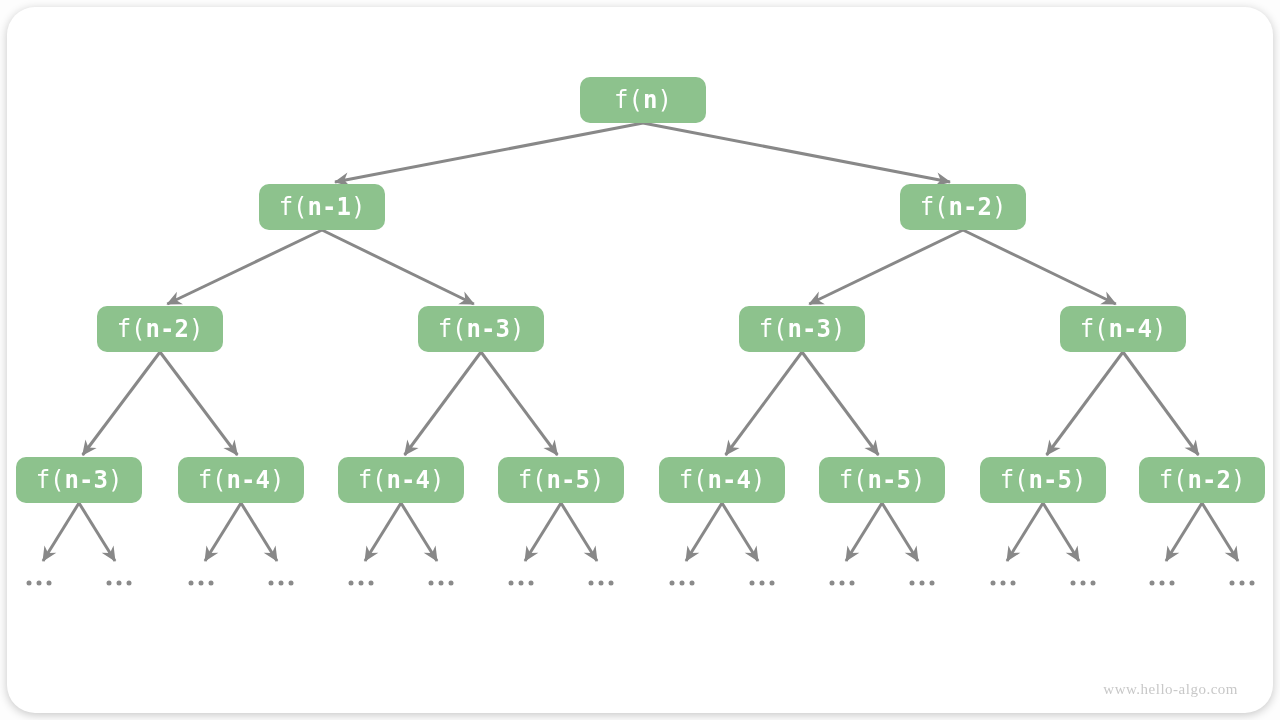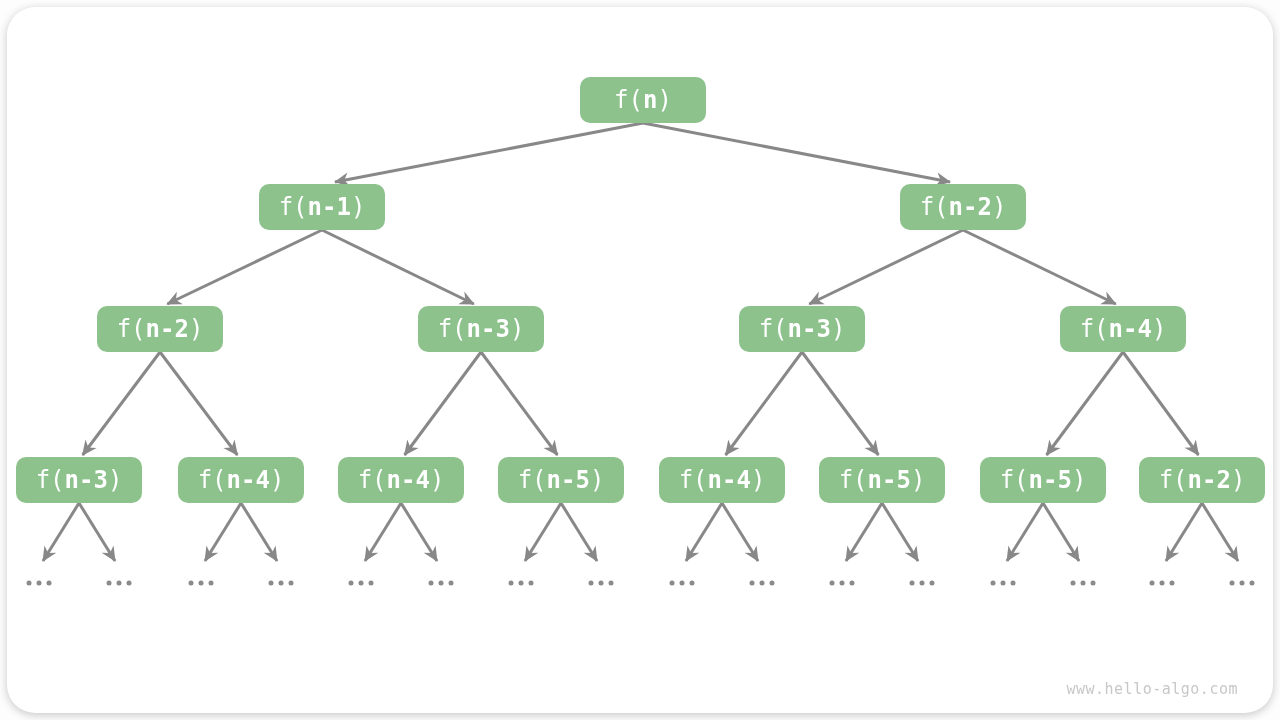--- a/index.html
+++ b/index.html
@@ -62,20 +62,21 @@
     border-radius: 50%;
     background: var(--dot, #8a8a8a);
   }
   .watermark {
     position: absolute;
     right: 42px;
     bottom: 22px;
     font-size: 15px;
     color: var(--watermark, #c8c8c8);
     letter-spacing: 0.5px;
+    font-family: Liberation Serif, serif;
   }
 </style>
 </head>
 <body>
 
 <div class="stage">
   <div class="card"></div>
 
   <svg class="edges" width="1280" height="720" viewBox="0 0 1280 720" xmlns="http://www.w3.org/2000/svg">
     <defs>

